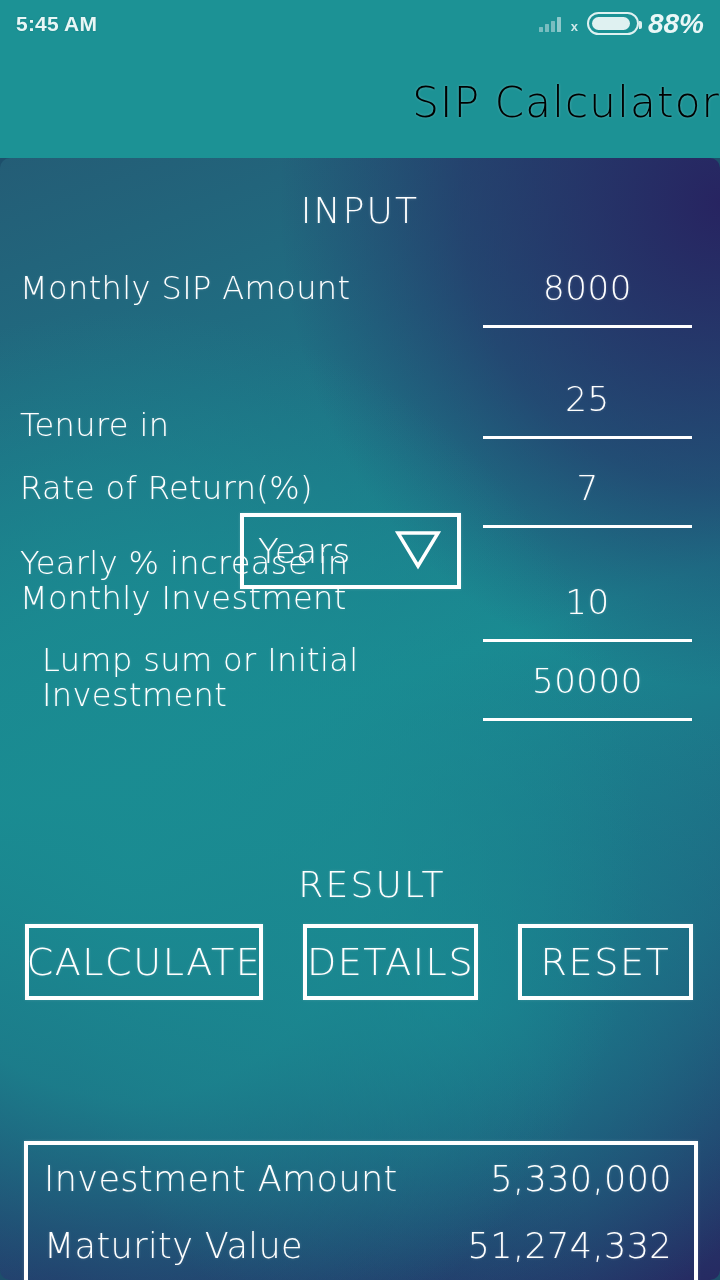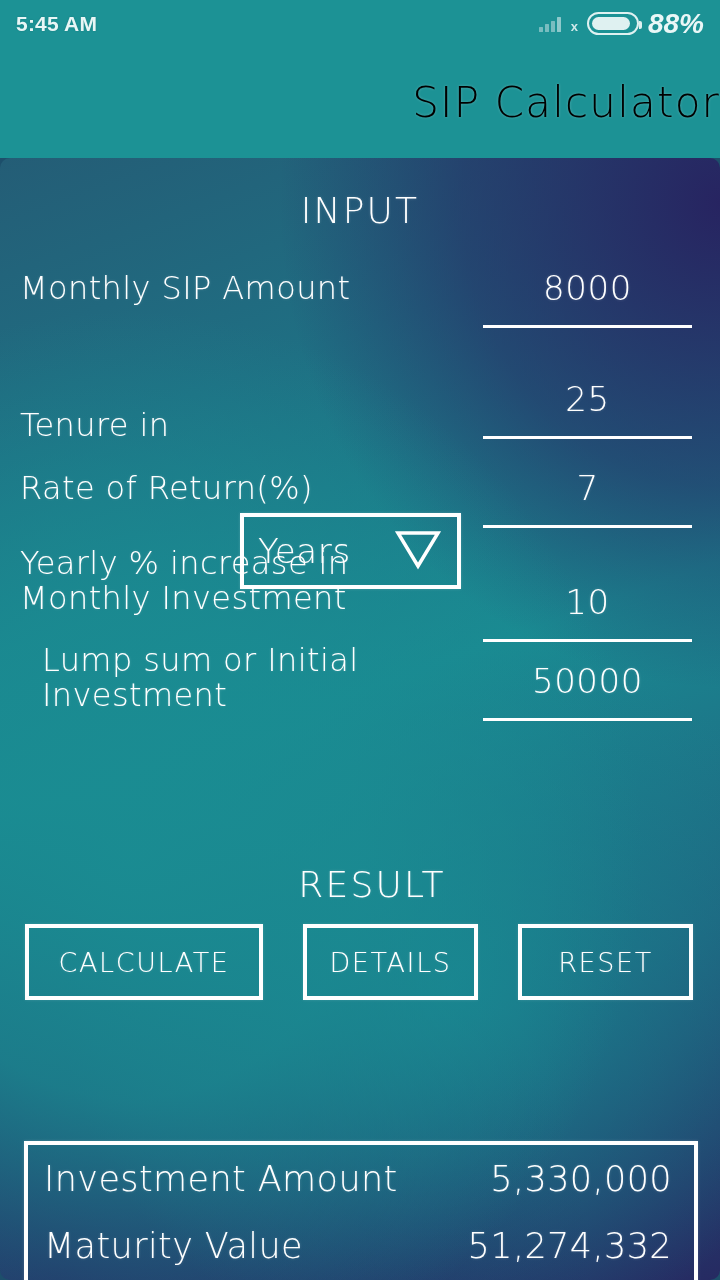--- a/index.html
+++ b/index.html
@@ -152,21 +152,21 @@
     text-shadow:0 0 3px rgba(255,255,255,.22);
   }
   #dropdown-caret { margin-left:auto; }
 
   
   .btn {
     position:absolute; top:766px; height:76px;
     border:4px solid #ffffff;
     display:flex; align-items:center; justify-content:center;
     color:#ffffff;
-    font-size:27px; font-weight:300;
+    font-size:38px; font-weight:300;
     letter-spacing:1.6px;
     font-family:"DejaVu Sans", sans-serif;
     text-shadow:0 0 3px rgba(255,255,255,.22);
     cursor:pointer;
     box-shadow:0 0 3px rgba(255,255,255,.15);
   }
   #calculate-button { left:25px;  width:238px; }
   #details-button   { left:303px; width:175px; }
   #reset-button     { left:518px; width:175px; }
 

